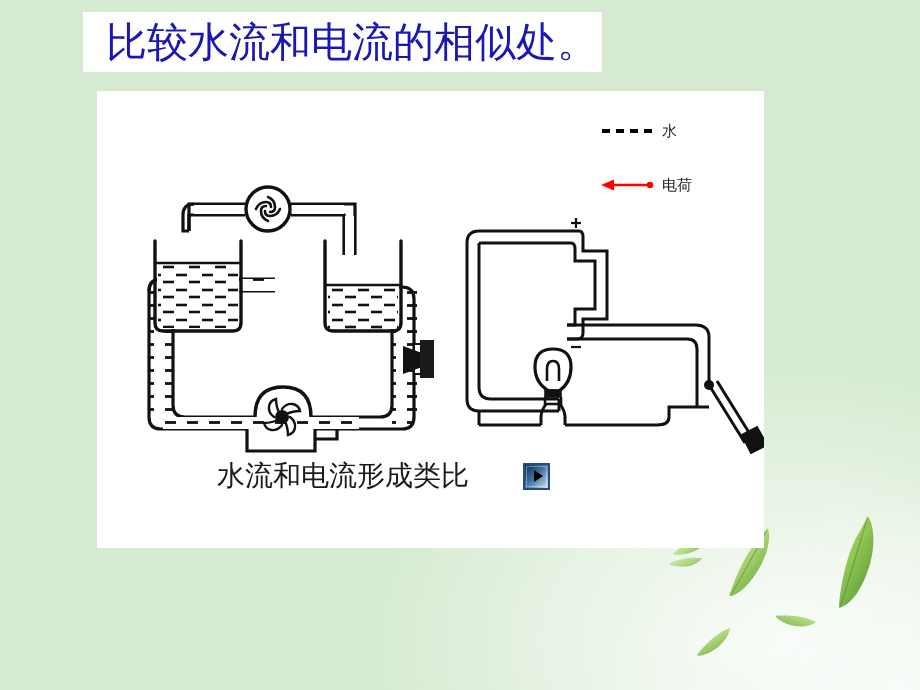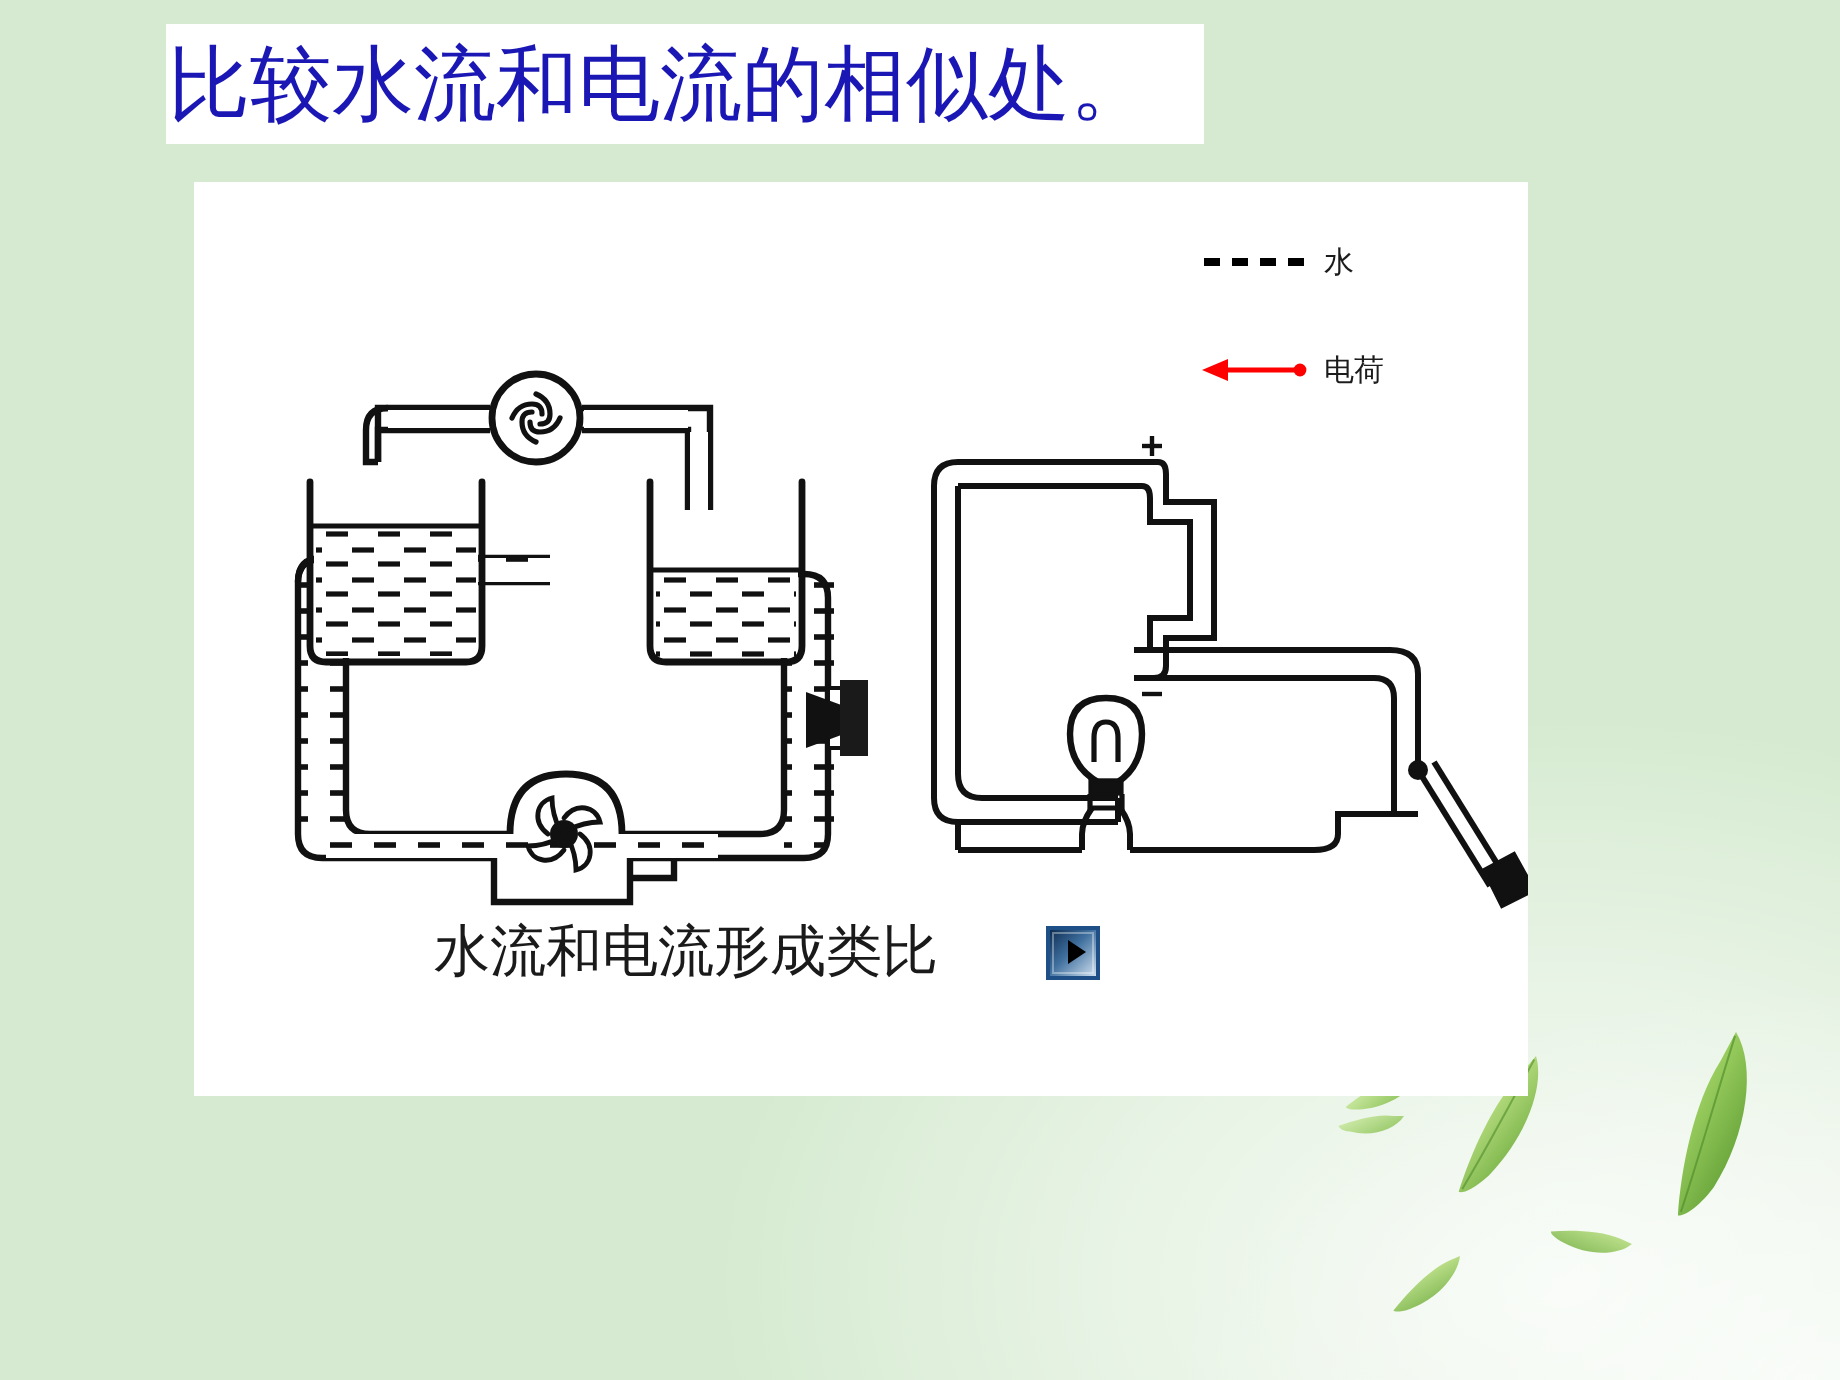--- a/index.html
+++ b/index.html
@@ -47,21 +47,21 @@
     background: #ffffff;
     display: flex;
     align-items: center;
   }
   .title-text {
     color: #1a17b5;
     font-family: "Liberation Serif", serif;
     font-size: 41px;
     line-height: 1;
     font-weight: 400;
-    padding-left: 1px;
+    padding-left: 23px;
     letter-spacing: 0px;
     white-space: nowrap;
   }
   .content-panel {
     position: absolute;
     left: 97px;
     top: 91px;
     width: 667px;
     height: 457px;
     background: #ffffff;

